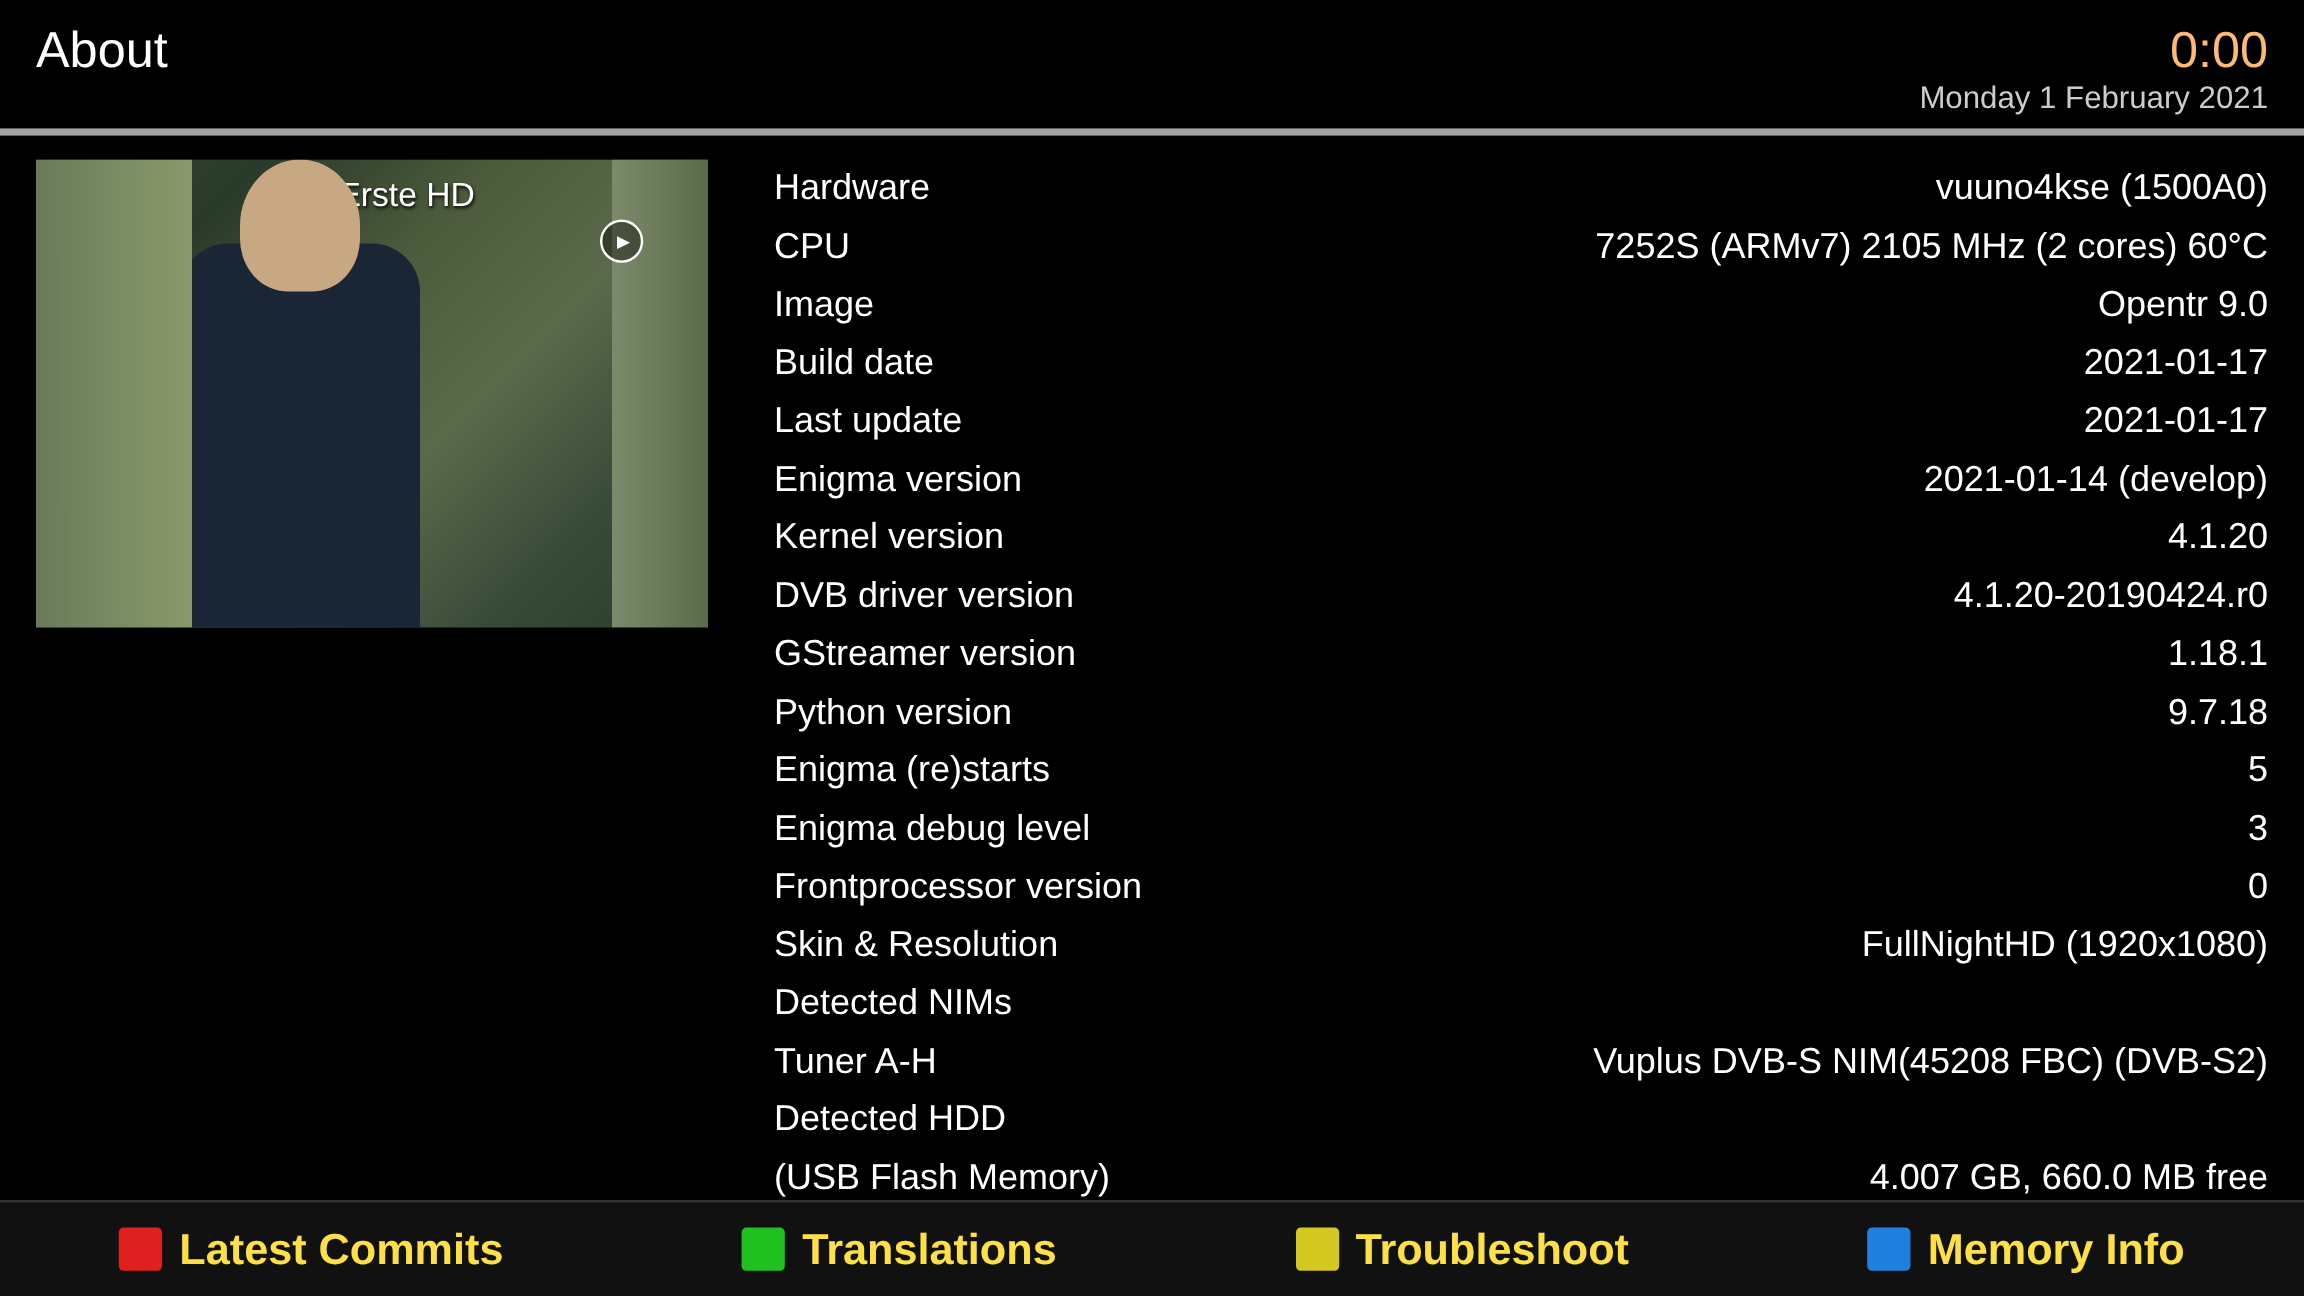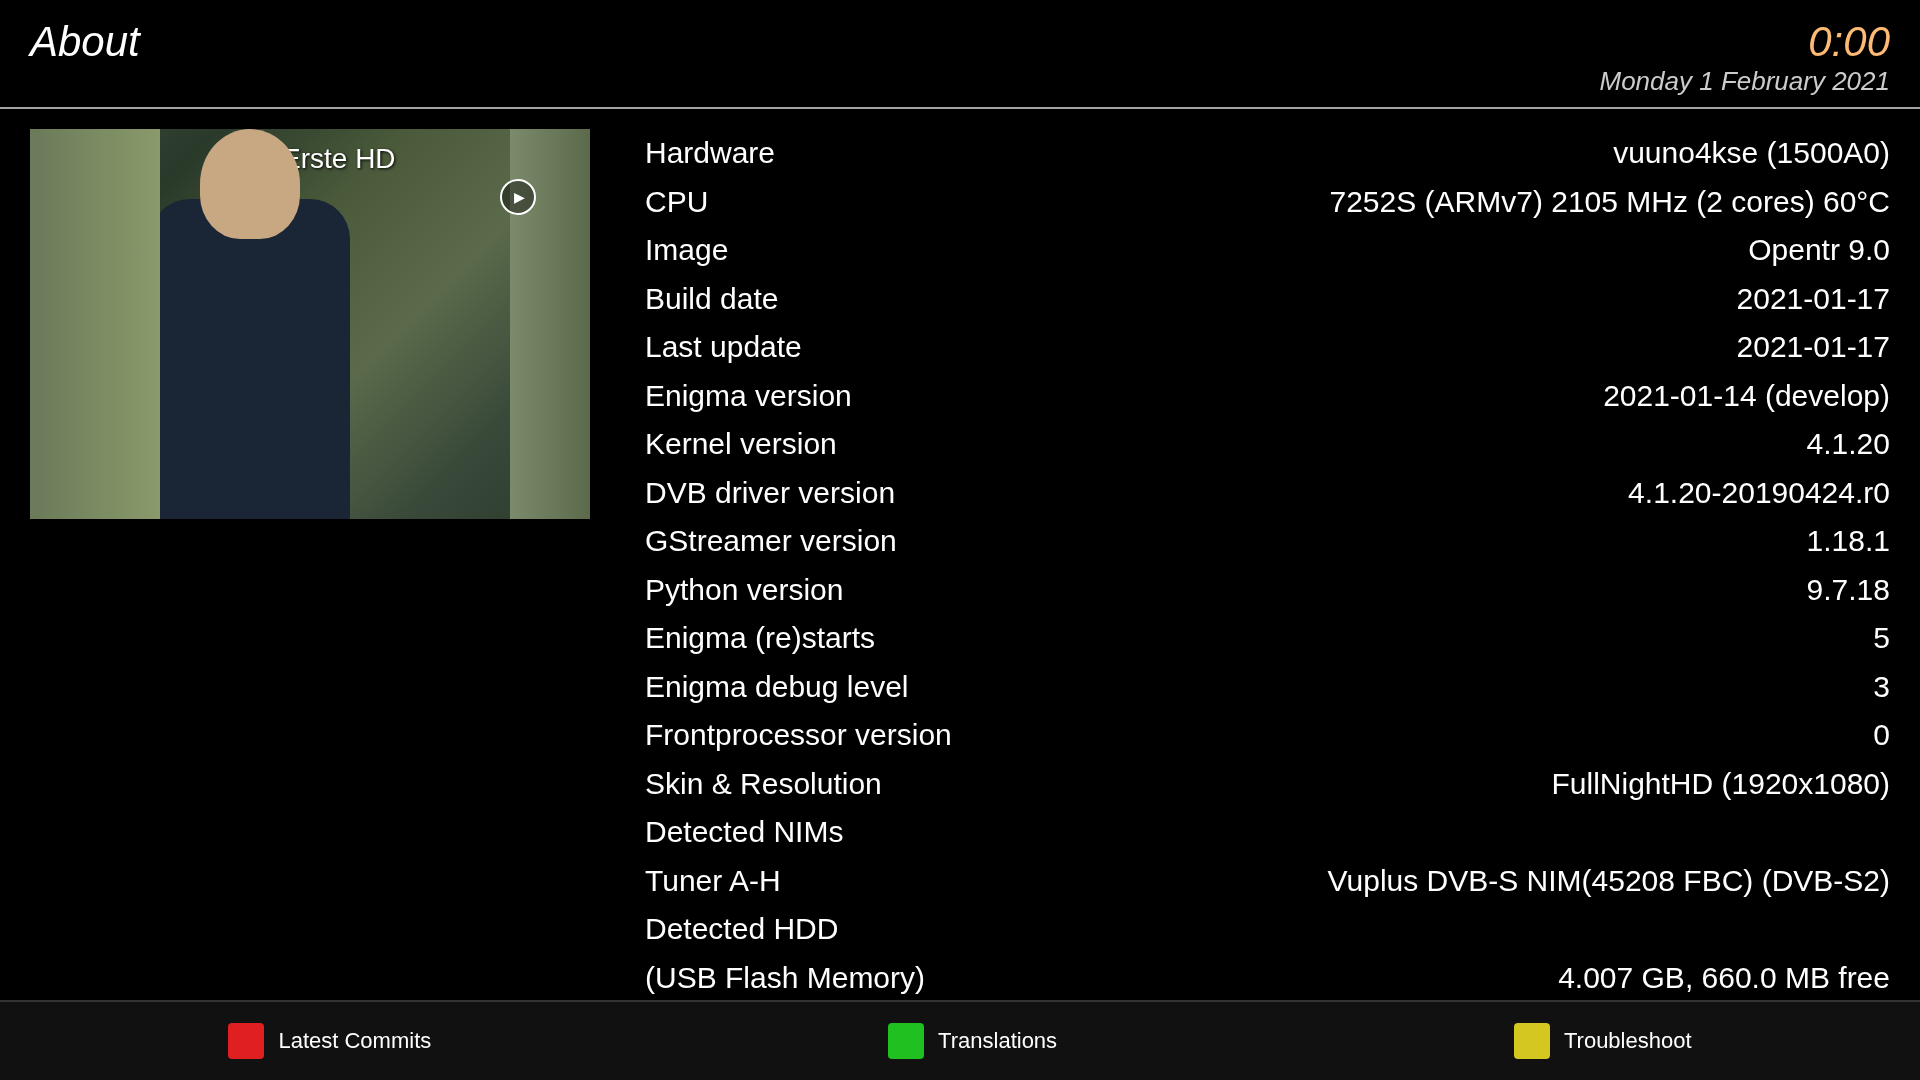--- a/index.html
+++ b/index.html
@@ -12,22 +12,21 @@
       overflow: hidden;
       position: relative;
     }
 
     
     #header {
       display: flex;
       justify-content: space-between;
       align-items: flex-start;
       padding: 18px 30px 10px 30px;
-      border-bottom: 2px solid #a3a3a3;
-      font-style: italic;
+      border-bottom: 6px solid #a3a3a3;
     }
     #header-title {
       font-size: 42px;
       font-weight: normal;
       color: #fff;
     }
     #header-right {
       text-align: right;
     }
     #header-time {
@@ -188,22 +187,23 @@
       gap: 14px;
       cursor: pointer;
     }
     .color-dot {
       width: 36px;
       height: 36px;
       border-radius: 4px;
       flex-shrink: 0;
     }
     .bottom-btn-label {
-      font-size: 22px;
-      color: #ffffff;
+      font-size: 36px;
+      color: #fde047;
+      font-weight: bold;
     }
   </style>
 </head>
 <body>
 
 <div id="header">
   <span id="header-title">About</span>
   <div id="header-right">
     <div id="header-time">0:00</div>
     <div id="header-date">Monday  1 February 2021</div>
@@ -329,13 +329,17 @@
     <span class="bottom-btn-label">Latest Commits</span>
   </div>
   <div class="bottom-btn">
     <div class="color-dot" style="background:#20c020;"></div>
     <span class="bottom-btn-label">Translations</span>
   </div>
   <div class="bottom-btn">
     <div class="color-dot" style="background:#d4c820;"></div>
     <span class="bottom-btn-label">Troubleshoot</span>
   </div>
+  <div class="bottom-btn">
+    <div class="color-dot" style="background:#2080e0;"></div>
+    <span class="bottom-btn-label">Memory Info</span>
+  </div>
 </div>
 
 </body></html>

